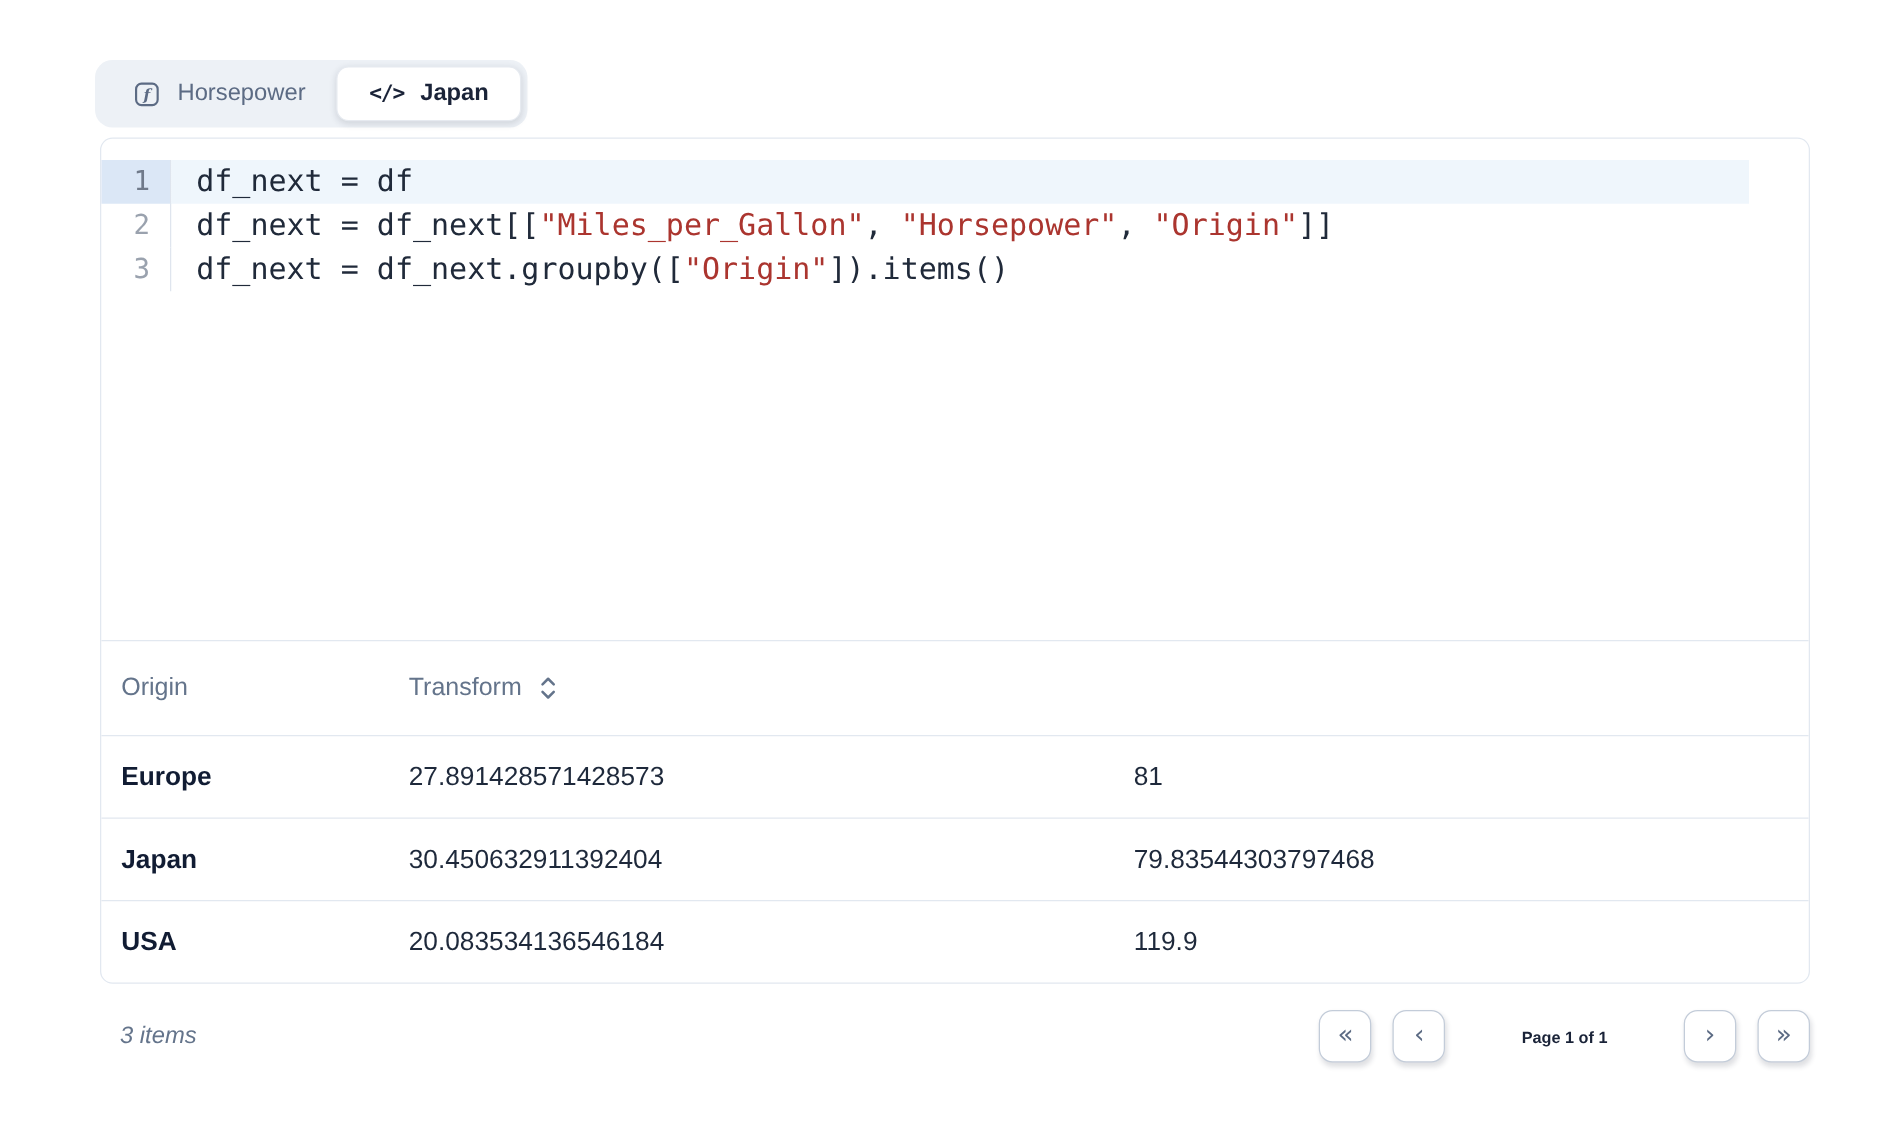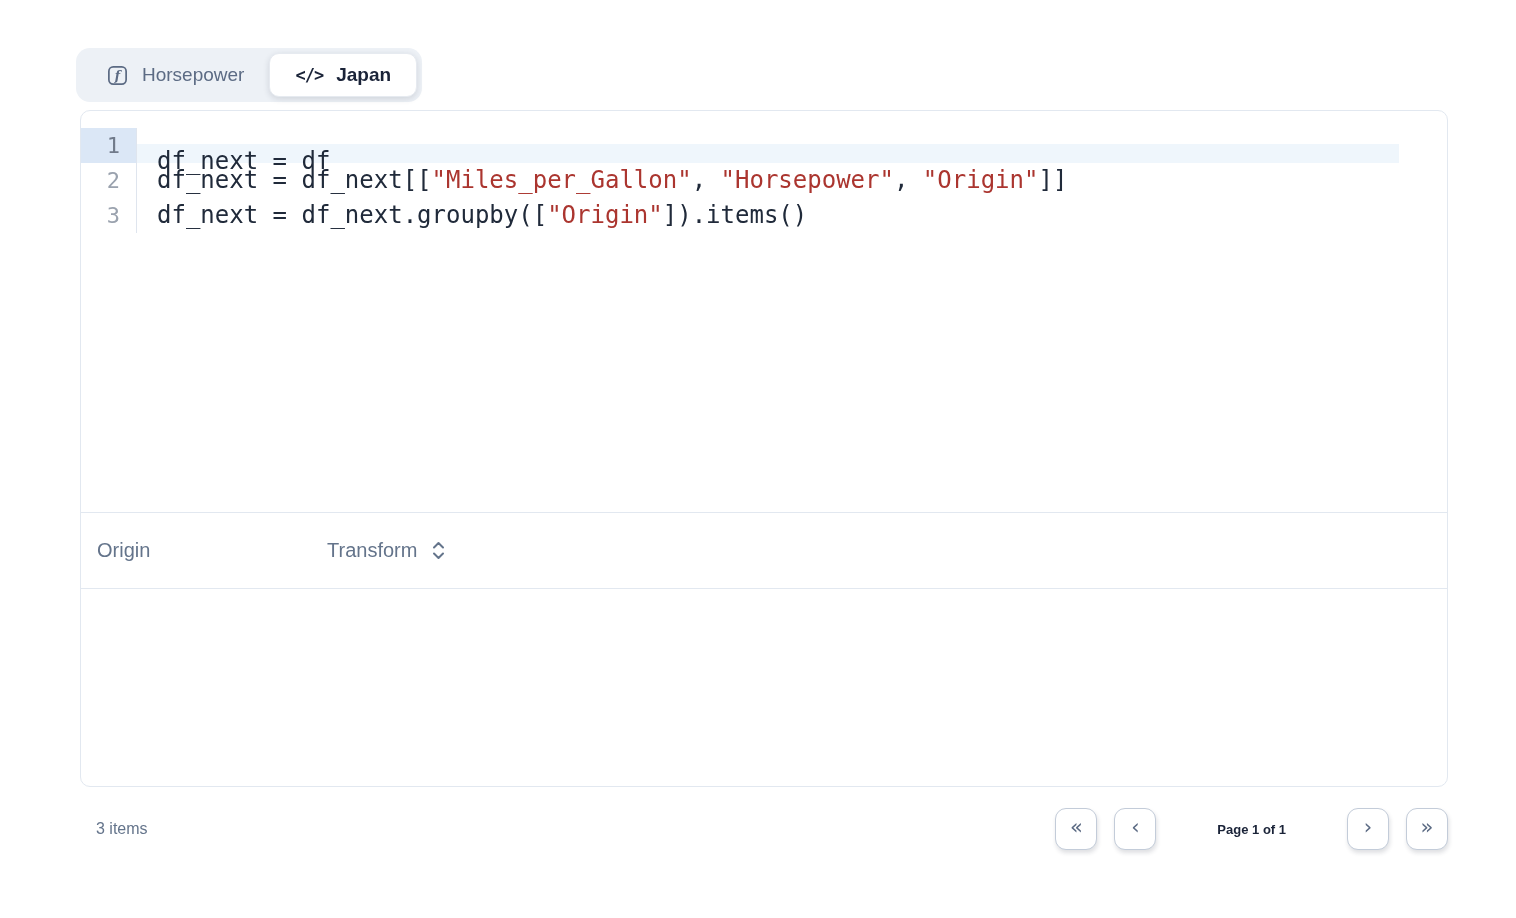--- a/index.html
+++ b/index.html
@@ -35,40 +35,40 @@
   
   .editor{height:402px;border-bottom:1px solid var(--panel-border);
     padding-top:17px;font-family:"DejaVu Sans Mono",monospace;font-size:24px;
     color:var(--code-text);cursor:text;}
   .ed-line{display:flex;height:35px;line-height:35px;}
   .gutter{flex:0 0 56px;text-align:right;padding-right:16px;font-size:22px;
     color:var(--gutter-text);border-right:1px solid var(--gutter-border);user-select:none;}
   .codecol{flex:1;padding-left:20px;white-space:pre;}
   .ed-line.active .gutter{background:var(--active-gutter-bg);color:#707a8a;}
   .ed-line.active .codecol{background:linear-gradient(to right,
-    var(--active-line-bg) calc(100% - 48px),transparent calc(100% - 48px));margin-top:16px;}
+    var(--active-line-bg) calc(100% - 48px),transparent calc(100% - 48px));}
   .tok-plain{color:var(--code-text);}
   .tok-string{color:var(--string-token);}
 
   
   .thead,.trow{display:grid;grid-template-columns:230px 580px 1fr;align-items:center;}
   .thead{height:76px;border-bottom:1px solid var(--panel-border);color:var(--header-text);
     font-size:20px;font-weight:400;}
   .th{display:flex;align-items:center;gap:14px;padding-left:16px;}
   .sort-icon{display:inline-flex;width:15px;height:21px;cursor:pointer;color:var(--header-text);}
   .sort-icon svg{width:100%;height:100%;}
   .trow{height:66px;border-bottom:1px solid var(--panel-border);font-size:21px;}
   .trow:last-child{border-bottom:none;}
   .tcell{padding-left:16px;color:var(--cell-text);}
   .tcell.index{font-weight:700;color:var(--row-label-text);}
 
   
   .footerbar{position:absolute;left:80px;top:787px;width:1368px;height:84px;
     display:flex;align-items:center;justify-content:space-between;}
-  .items-count{font-size:16px;color:var(--muted-text);padding-left:16px;}
+  .items-count{font-size:19px;color:var(--muted-text);padding-left:16px;font-style:italic;}
   .pager{display:flex;align-items:center;gap:17px;}
   .pgbtn{width:42px;height:42px;border:1px solid var(--button-border);border-radius:11px;
     background:#fff;box-shadow:1px 3px 4px rgba(26,35,56,.14);display:flex;align-items:center;
     justify-content:center;font-size:21px;color:var(--button-icon);cursor:pointer;
     font-family:"DejaVu Sans",sans-serif;line-height:1;padding-bottom:3px;}
   .page-label{font-size:13px;font-weight:600;color:var(--page-label-text);margin:0 44px;}
 </style>
 </head>
 <body>
 
@@ -114,20 +114,37 @@
           <div class="th">
             <span>Transform</span>
             <span class="sort-icon">
               <svg viewBox="0 0 15 21" fill="none" stroke="currentColor" stroke-width="2" stroke-linecap="round" stroke-linejoin="round">
                 <path d="M3 7.5 L7.5 3 L12 7.5"></path>
                 <path d="M3 13.5 L7.5 18 L12 13.5"></path>
               </svg>
             </span>
           </div>
         </div>
+      <div id="table-body">
+          <div class="trow">
+            <div class="tcell index">Europe</div>
+            <div class="tcell">27.891428571428573</div>
+            <div class="tcell">81</div>
+          </div>
+          <div class="trow">
+            <div class="tcell index">Japan</div>
+            <div class="tcell">30.450632911392404</div>
+            <div class="tcell">79.83544303797468</div>
+          </div>
+          <div class="trow">
+            <div class="tcell index">USA</div>
+            <div class="tcell">20.083534136546184</div>
+            <div class="tcell">119.9</div>
+          </div>
+        </div>
     </div>
   </div>
 
   <div class="footerbar">
     <span class="items-count">3 items</span>
     <div class="pager">
       <button class="pgbtn">
         <span>«</span>
       </button>
       <button class="pgbtn">

